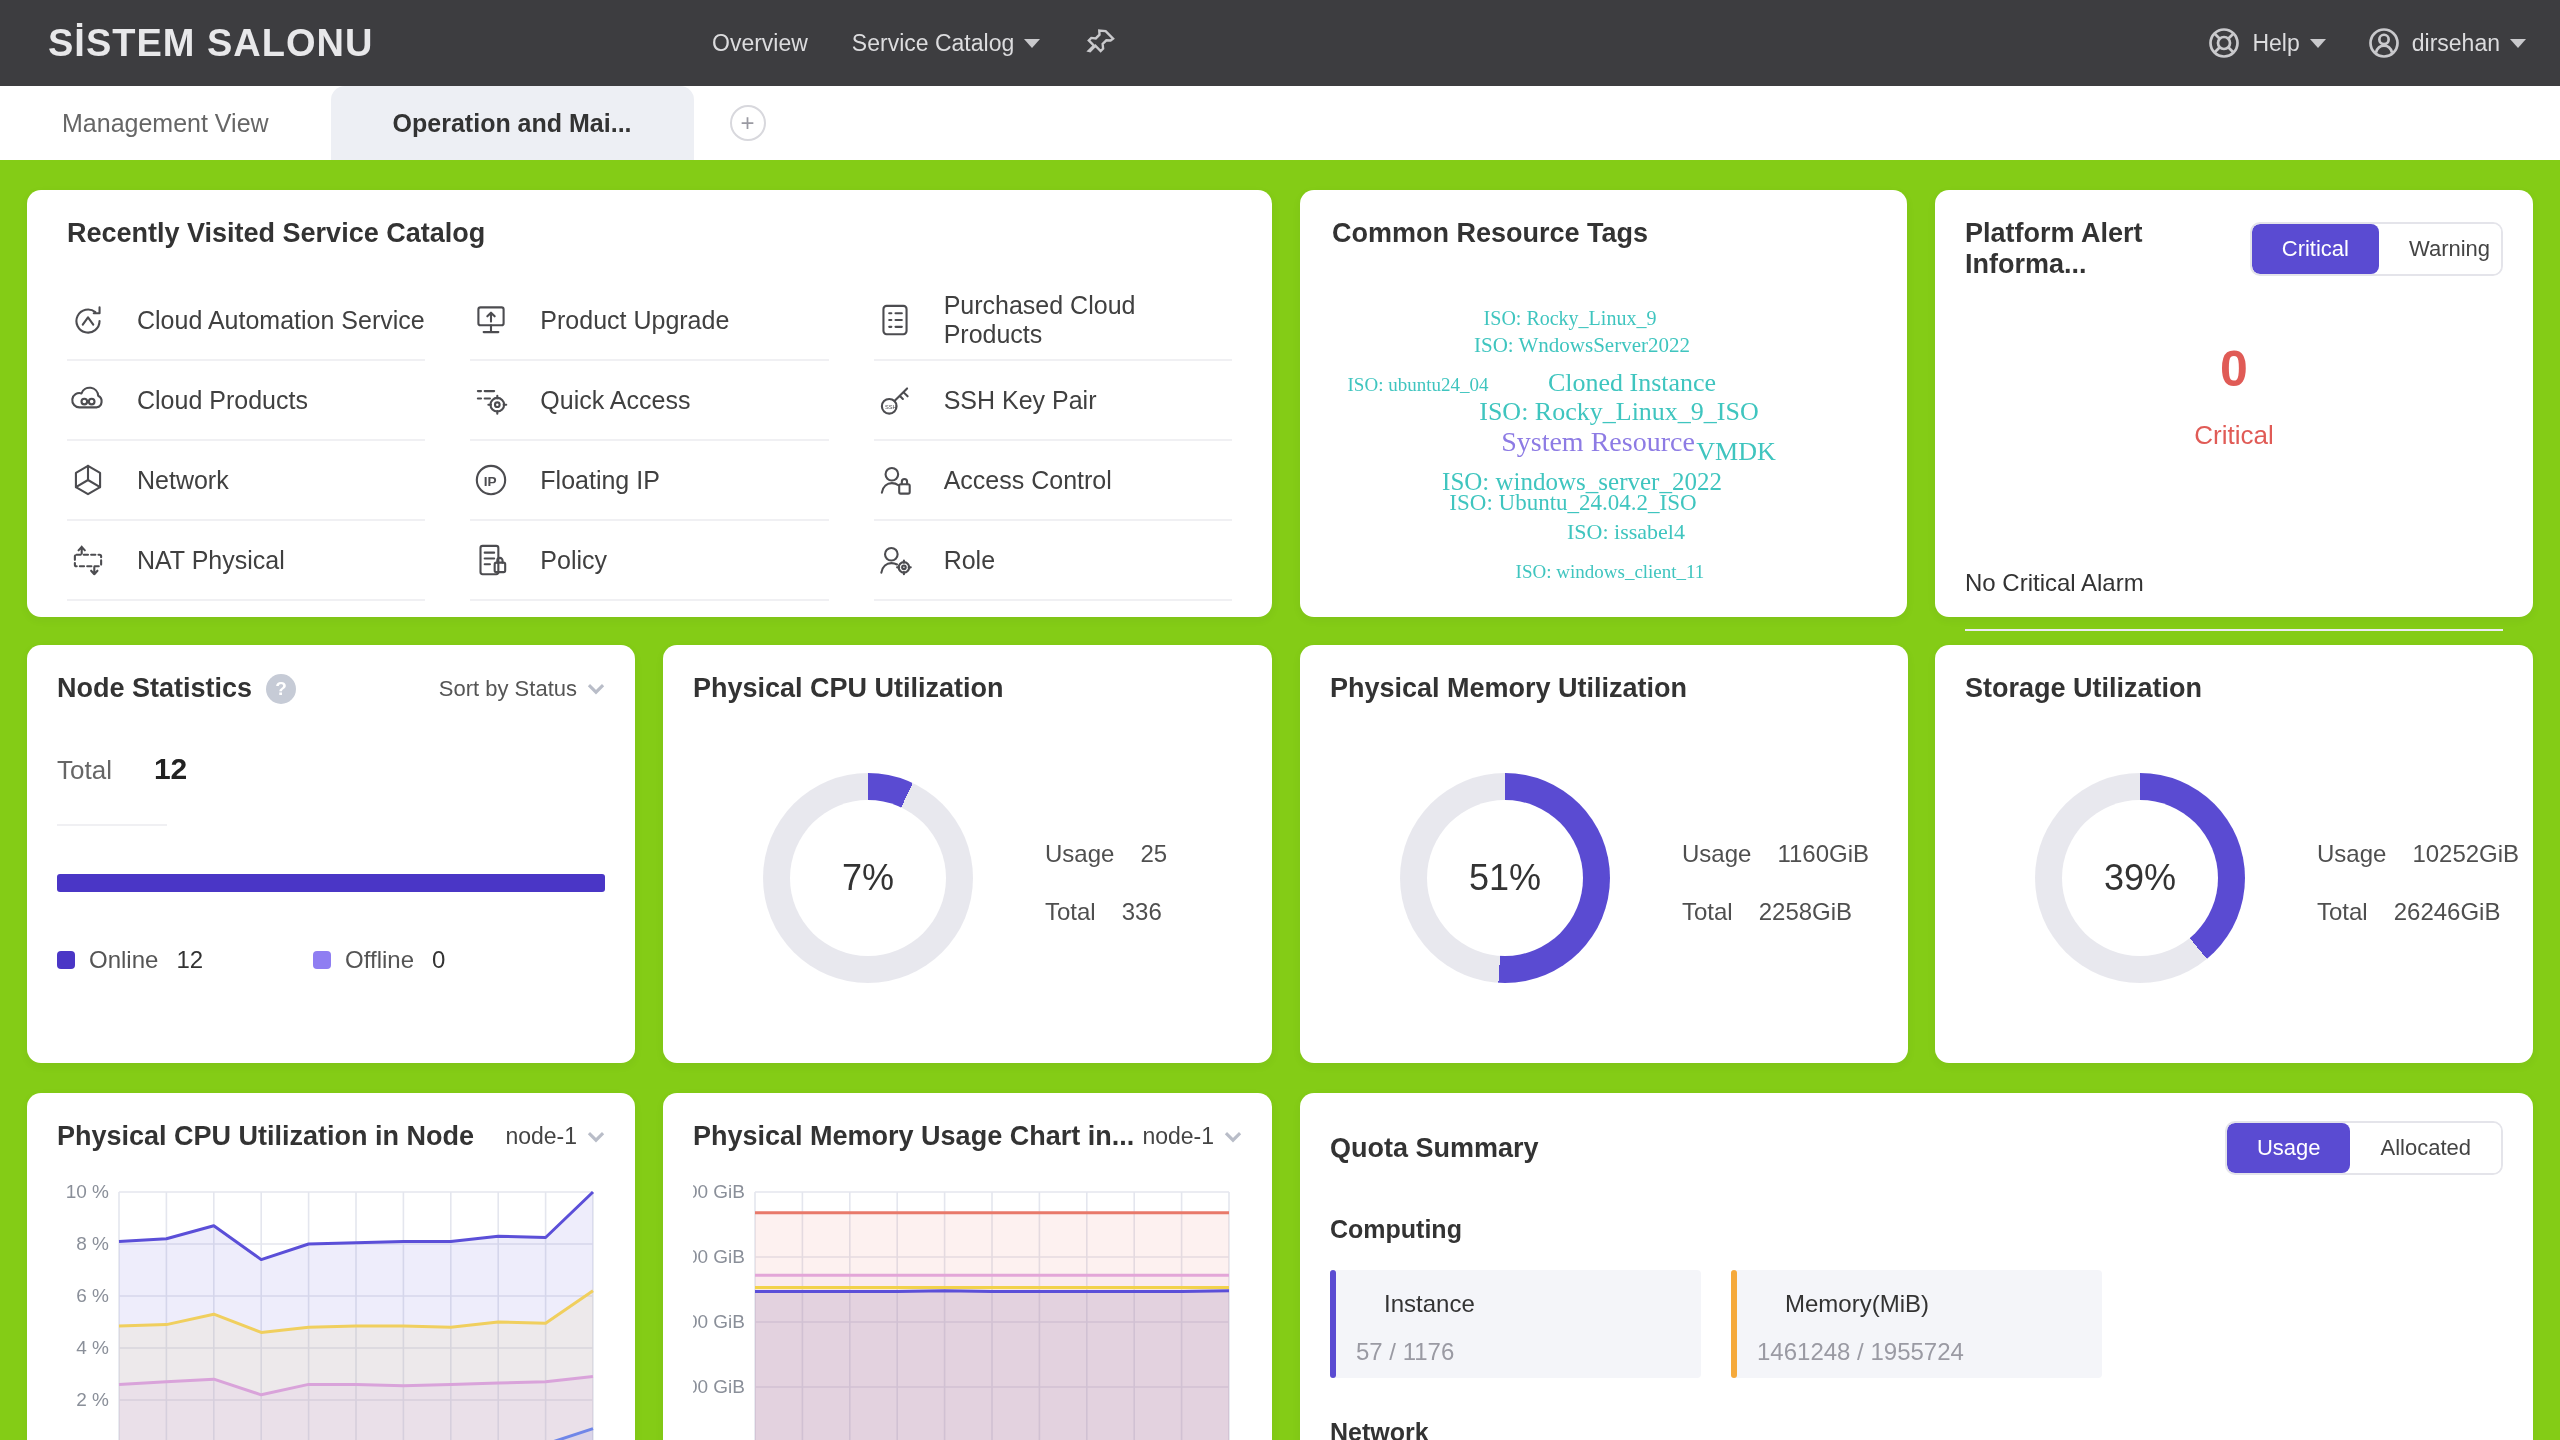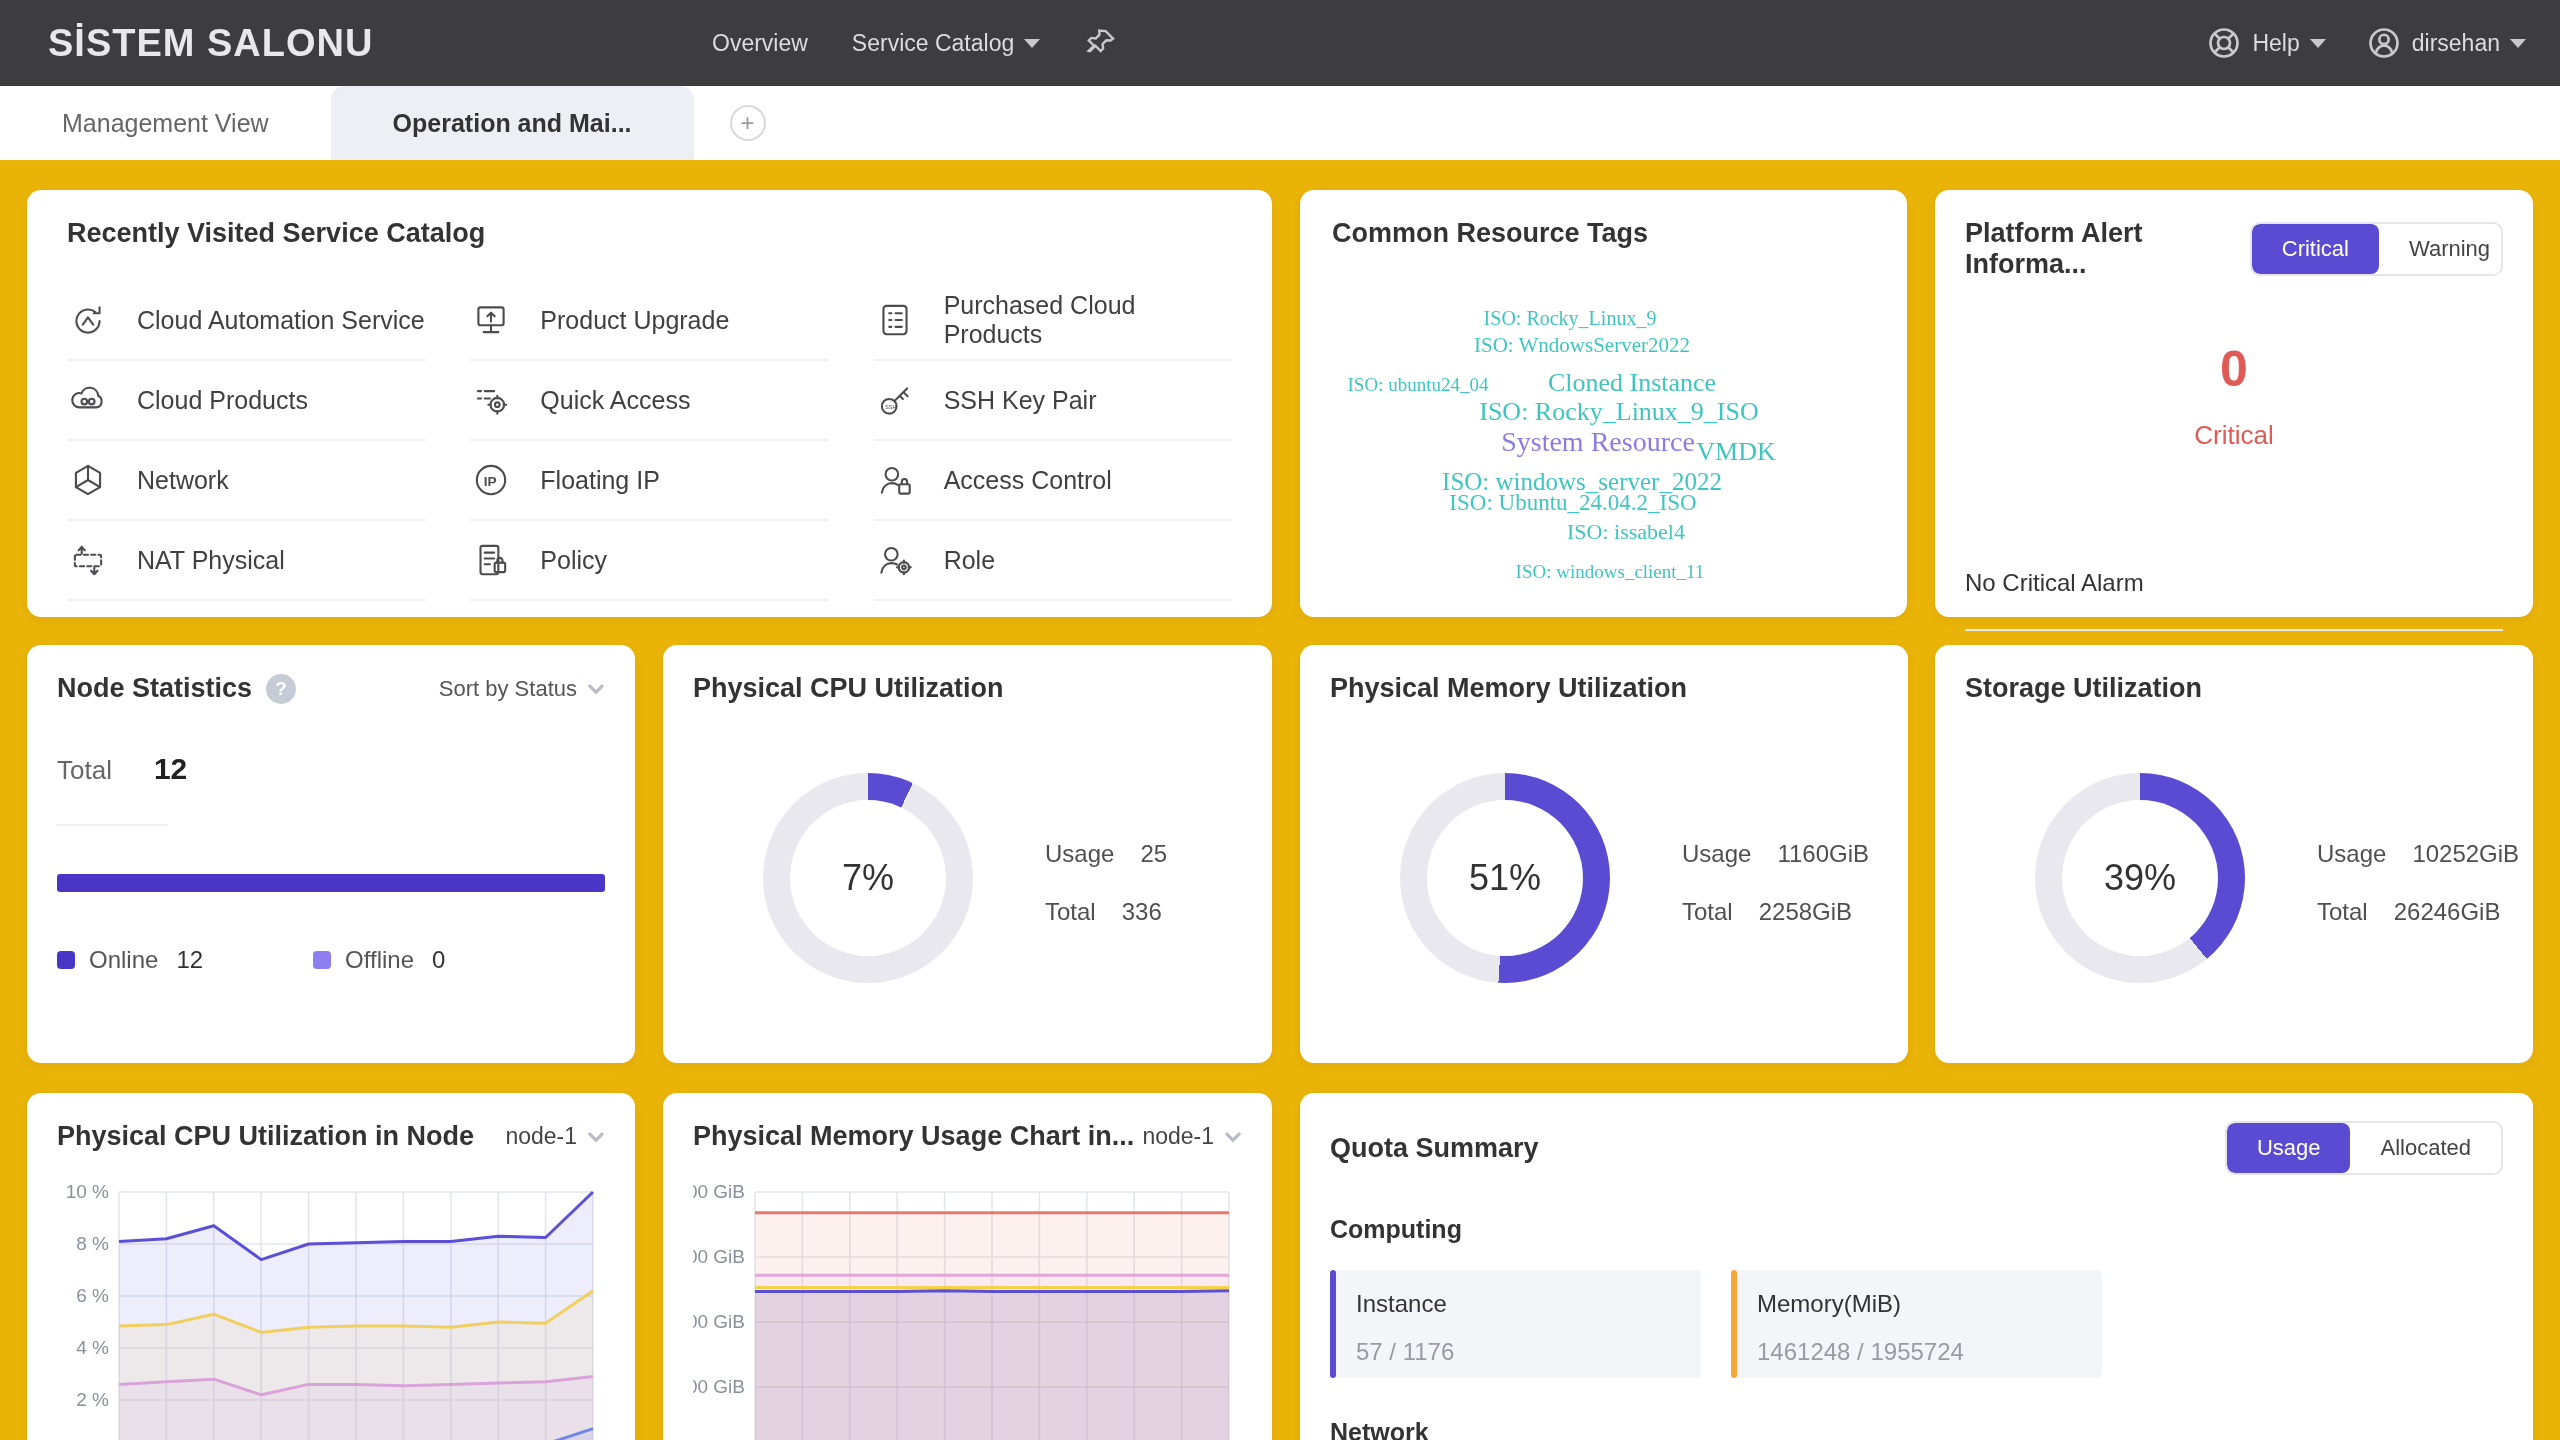--- a/index.html
+++ b/index.html
@@ -1,19 +1,19 @@
 <!DOCTYPE html>
 <html><head>
 <meta charset="utf-8">
 <style>
   * { margin:0; padding:0; box-sizing:border-box; }
   html,body { background:#dfe2e9; }
   .stage {
     position:relative; width:2560px; height:1440px; overflow:hidden;
-    background:#eab308; font-family:"Liberation Sans", sans-serif; color:#333;
+    background:#84cc16; font-family:"Liberation Sans", sans-serif; color:#333;
   }
   
   .topnav {
     position:absolute; left:0; top:0; width:2560px; height:86px;
     background:#3d3d40; display:flex; align-items:center; color:#dcdcde;
   }
   .logo { font-size:38px; font-weight:bold; color:#e8e8ea; letter-spacing:1px; margin-left:48px; }
   .nav-center { position:absolute; left:712px; display:flex; align-items:center; gap:44px; font-size:23px; }
   .nav-item { display:flex; align-items:center; gap:10px; cursor:pointer; }
   .caret-dark { width:0; height:0; border-left:8px solid transparent; border-right:8px solid transparent; border-top:9px solid #c9c9cc; }
@@ -81,21 +81,21 @@
   .node-sel { font-size:23px; color:#444; display:flex; align-items:center; gap:10px; cursor:pointer; }
   .linechart { margin-top:6px; width:548px; height:330px; }
   .linechart text { font-size:19px; fill:#8a8f99; }
   
   #card-quota { left:1300px; top:1093px; width:1233px; height:460px; padding:28px 30px; }
   .q-section { font-size:25px; font-weight:bold; color:#333; margin:40px 0 26px; }
   .q-tiles { display:flex; gap:30px; }
   .q-tile { width:371px; height:108px; background:#f4f5f9; border-radius:4px; padding:20px 26px; }
   .q-tile .bar { position:absolute; left:0; top:0; width:6px; height:108px; border-radius:3px; }
   .q-tile { position:relative; }
-  .q-label { font-size:24px; color:#333; }
+  .q-label { font-size:24px; color:#333;margin-left:28px; }
   .q-value { font-size:24px; color:#9a9aa3; margin-top:20px; }
 </style>
 </head>
 <body>
 
 <div class="stage">
 
   <header class="topnav">
     <div class="logo">SİSTEM SALONU</div>
     <div class="nav-center">

